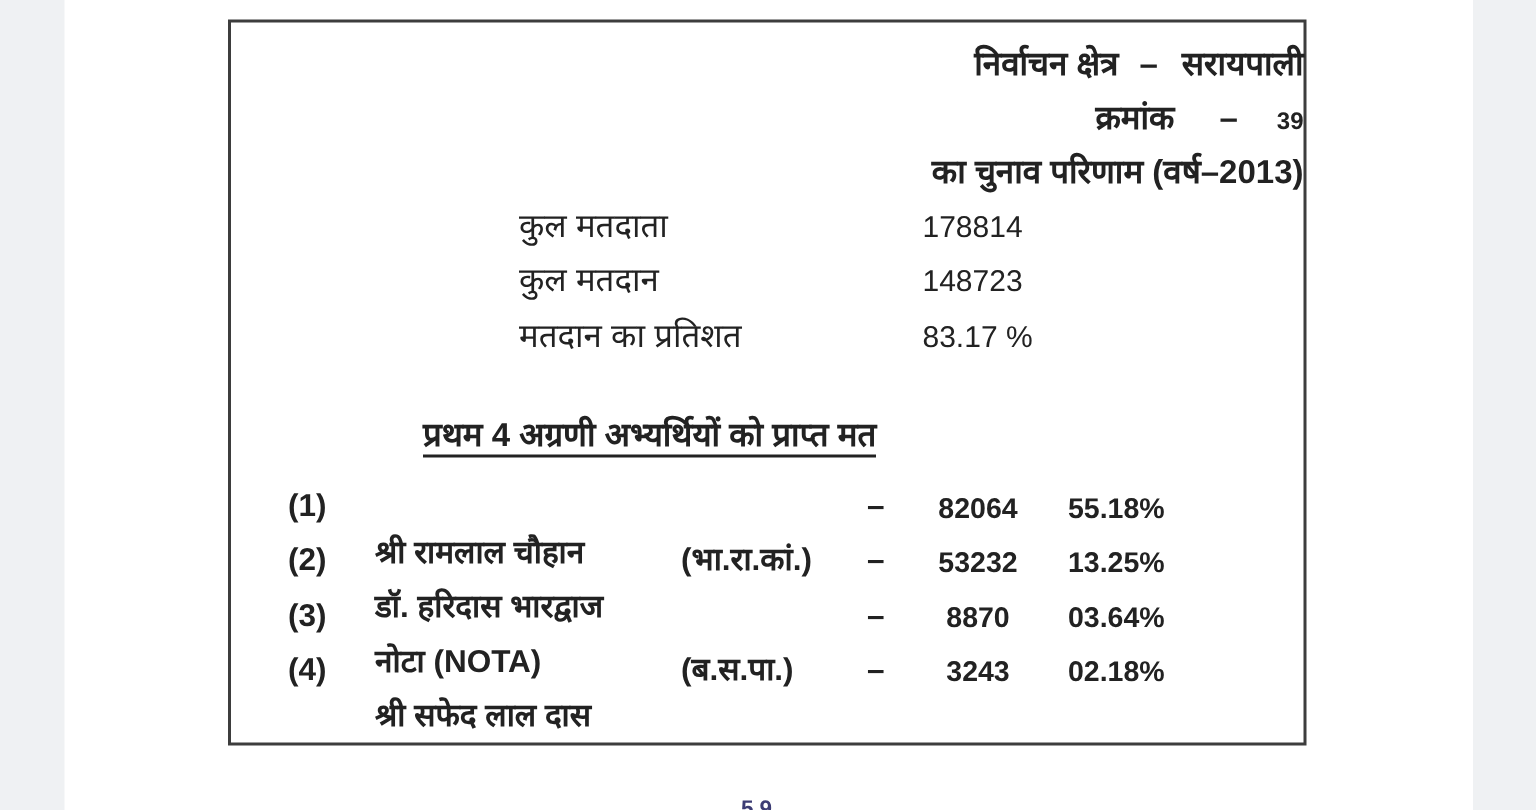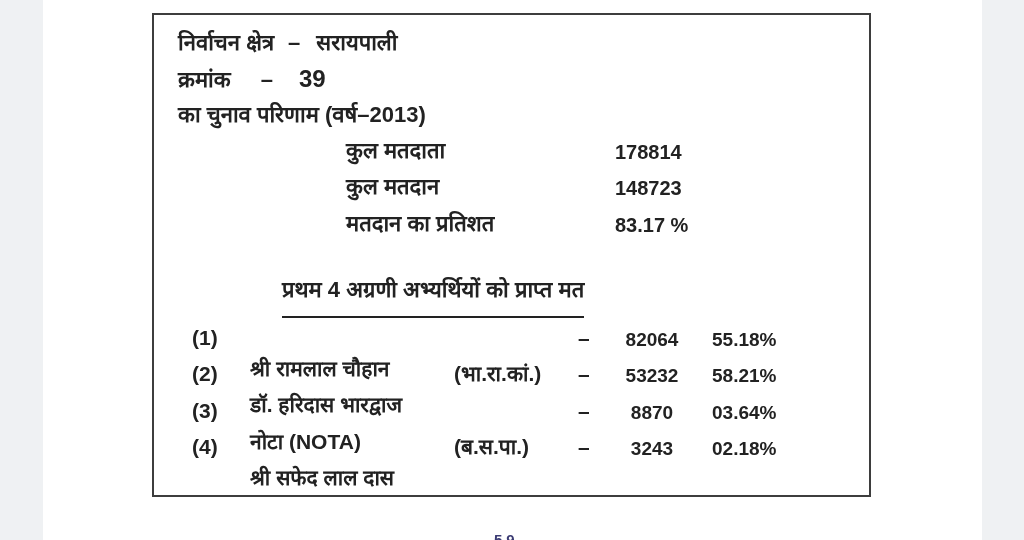--- a/index.html
+++ b/index.html
@@ -33,42 +33,41 @@
     width: 715px;
     height: 480px;
     border: 2px solid #3d3d3d;
     background: #ffffff;
   }
 
   .hline {
     position: absolute;
     left: 0;
     width: 100%;
-    text-align: left;
+    text-align: right;
     font-weight: bold;
     color: #222222;
     font-size: 22px;
     line-height: 28px;
     white-space: nowrap;
-    padding-left: 24px;
   }
   .hline .dash { display: inline-block; }
   .hline-1 { top: 14px; }
   .hline-1 .dash { margin: 0 16px 0 14px; }
   .hline-2 { top: 50px; }
   .hline-2 .dash { margin: 0 26px 0 30px; }
-  .hline-2 .num { font-size: 24px; }
+  .hline-2 .num { font-size: 16px; }
   .hline-3 { top: 86px; }
 
   .sum-row {
     position: absolute;
     height: 30px;
     left: 0;
     width: 100%;
-    font-weight: bold;
+    font-weight: normal;
     color: #222222;
   }
   .sum-row .sum-label {
     position: absolute;
     left: 192px;
     top: 0;
     font-size: 22px;
     line-height: 28px;
     white-space: nowrap;
   }
@@ -86,21 +85,21 @@
 
   .cand-heading {
     position: absolute;
     left: 128px;
     top: 262px;
     font-size: 22px;
     line-height: 26px;
     font-weight: bold;
     color: #222222;
     border-bottom: 2px solid #222222;
-    padding-bottom: 13px;
+    padding-bottom: 0;
     white-space: nowrap;
   }
 
   .cand-row {
     position: absolute;
     left: 0;
     width: 100%;
     height: 34px;
     font-weight: bold;
     color: #222222;
@@ -175,21 +174,21 @@
       <span class="col-votes">82064</span>
       <span class="col-pct">55.18%</span>
     </div>
 
     <div class="cand-row cand-row-1">
       <span class="col-index">(2)</span>
       <span class="col-name">डॉ. हरिदास भारद्वाज</span>
       <span class="col-party">(भा.रा.कां.)</span>
       <span class="col-dash">–</span>
       <span class="col-votes">53232</span>
-      <span class="col-pct">58.21%</span>
+      <span class="col-pct">13.25%</span>
     </div>
 
     <div class="cand-row cand-row-2">
       <span class="col-index">(3)</span>
       <span class="col-name">नोटा (NOTA)</span>
       <span class="col-party"></span>
       <span class="col-dash">–</span>
       <span class="col-votes">8870</span>
       <span class="col-pct">03.64%</span>
     </div>

